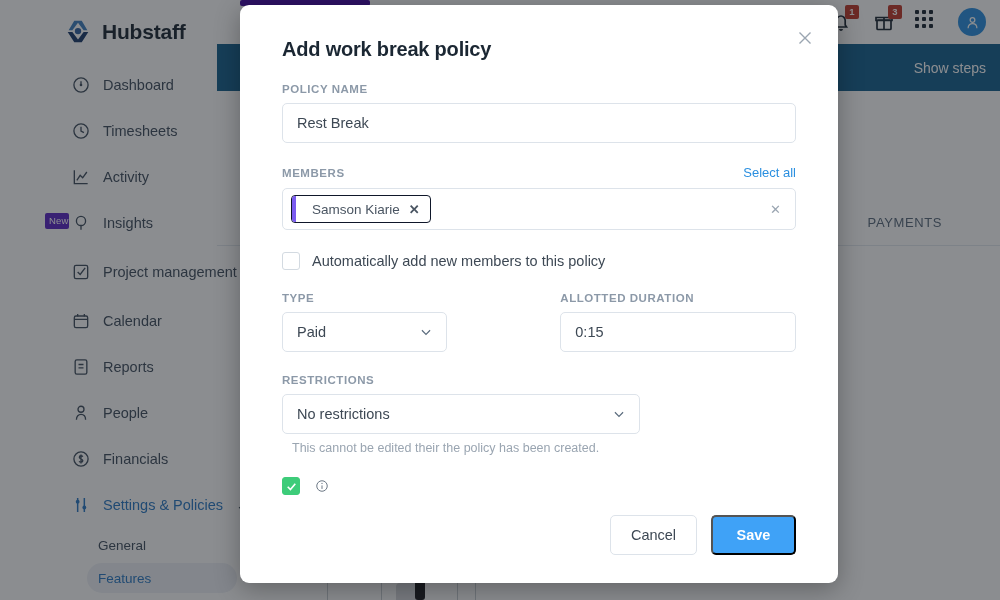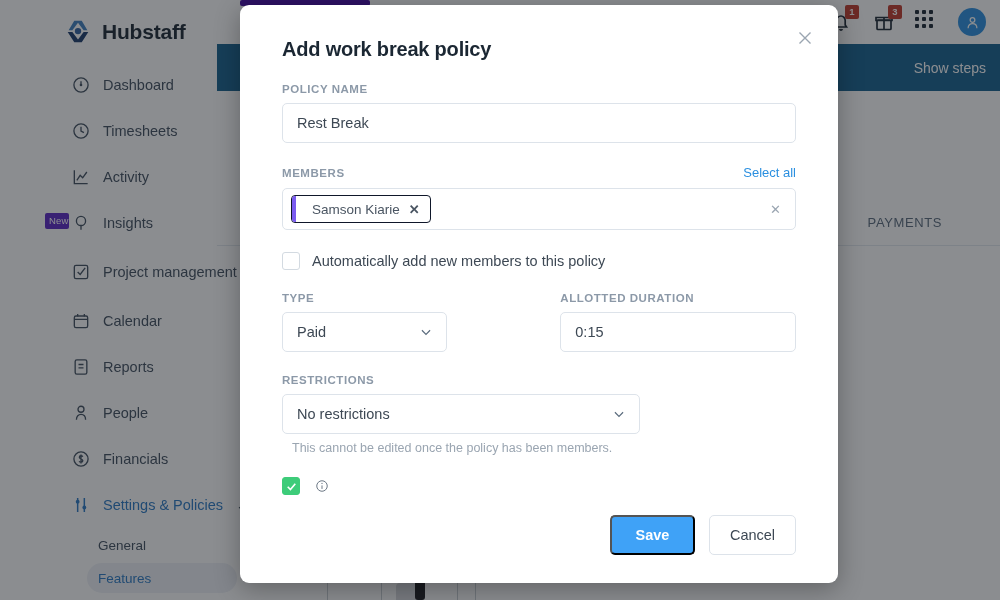--- a/index.html
+++ b/index.html
@@ -465,36 +465,36 @@
     <div class="field restr">
       <div class="flabel">RESTRICTIONS</div>
       <div class="sel">
         <span>No restrictions</span>
         <span class="caret">
           <svg viewBox="0 0 24 24" fill="none" stroke="currentColor" stroke-width="2">
               <path d="M5 9 L12 16 L19 9"></path>
             </svg>
         </span>
       </div>
-      <div class="hint">This cannot be edited once the policy has been members.</div>
+      <div class="hint">This cannot be edited their the policy has been created.</div>
     </div>
 
     <div class="check-row">
       <span class="cbox on">
         <svg viewBox="0 0 24 24" fill="none" stroke="currentColor" stroke-width="3">
             <path d="M5 12.5 L10 17.5 L19 7"></path>
           </svg>
       </span>
       <span class="info-ic">
         <svg viewBox="0 0 24 24" fill="none" stroke="currentColor" stroke-width="1.7">
             <circle cx="12" cy="12" r="9"></circle>
             <path d="M12 11 L12 17"></path>
             <circle cx="12" cy="7.6" r="1.05" fill="currentColor" stroke="none"></circle>
           </svg>
       </span>
     </div>
   </div>
 
   <div class="footer">
+    <button class="btn btn-cancel">Cancel</button>
     <button class="btn btn-save">Save</button>
-    <button class="btn btn-cancel">Cancel</button>
   </div>
 </div>
 
 </body></html>

